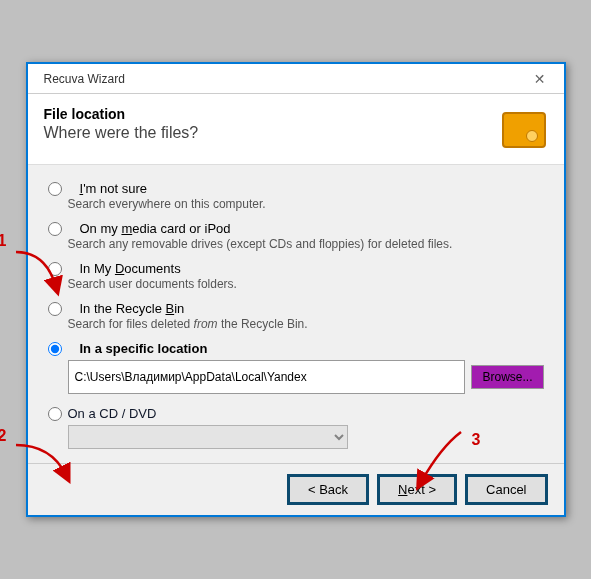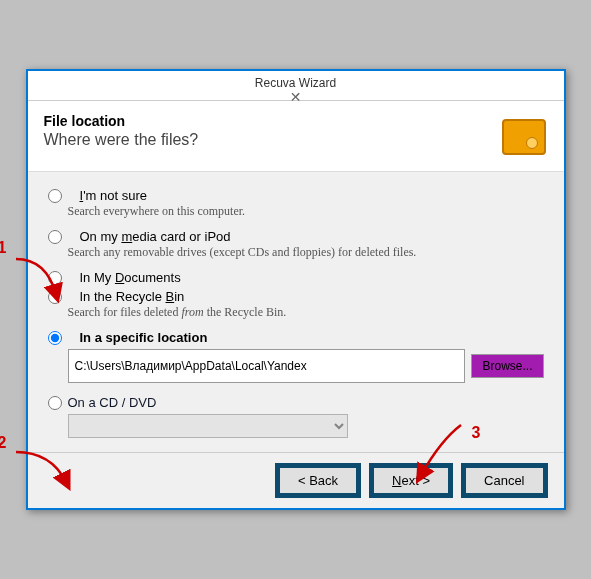--- a/index.html
+++ b/index.html
@@ -22,21 +22,20 @@
       flex-direction: column;
     }
     .titlebar {
       background: #ffffff;
       border-bottom: 1px solid #ccc;
       display: flex;
       align-items: center;
       justify-content: space-between;
       padding: 5px 16px;
       height: 30px;
-      flex-direction: column;
     }
     .titlebar-title {
       font-size: 12px;
       color: #333;
       font-weight: normal;
     }
     .titlebar-close {
       cursor: pointer;
       font-size: 14px;
       color: #666;
@@ -121,21 +120,20 @@
       color: #000;
       cursor: pointer;
     }
     .radio-label u { text-decoration: underline; }
     .radio-desc {
       margin-left: 20px;
       font-size: 12px;
       color: #555;
       margin-top: 1px;
       margin-bottom: 6px;
-      font-family: Liberation Serif, serif;
     }
     .specific-location-row {
       display: flex;
       align-items: center;
       gap: 6px;
       margin-left: 20px;
       margin-top: 4px;
       margin-bottom: 8px;
     }
     .location-input {
@@ -184,21 +182,21 @@
       padding: 10px 16px;
       display: flex;
       align-items: center;
       justify-content: flex-end;
       gap: 8px;
     }
     .footer-btn {
       padding: 5px 18px;
       font-size: 13px;
       background: #e0e0e0;
-      border: 5px solid #0c4a6e;
+      border: 3px solid #0c4a6e;
       cursor: pointer;
       min-width: 70px;
     }
     .footer-btn u { text-decoration: underline; }
     
     .outer {
       position: relative;
       display: inline-block;
     }
     .label-num {
@@ -283,20 +281,21 @@
             <span class="radio-label">On my <u>m</u>edia card or iPod</span>
           </label>
           <div class="radio-desc">Search any removable drives (except CDs and floppies) for deleted files.</div>
         </div>
 
         <div class="radio-item">
           <label class="radio-label-row">
             <input type="radio" name="location" style="">
             <span class="radio-label">In My <u>D</u>ocuments</span>
           </label>
+          <div class="radio-desc">Search user documents folders.</div>
         </div>
 
         <div class="radio-item">
           <label class="radio-label-row">
             <input type="radio" name="location" style="">
             <span class="radio-label">In the Recycle <u>B</u>in</span>
           </label>
           <div class="radio-desc">Search for files deleted <em>from</em> the Recycle Bin.</div>
         </div>
 

